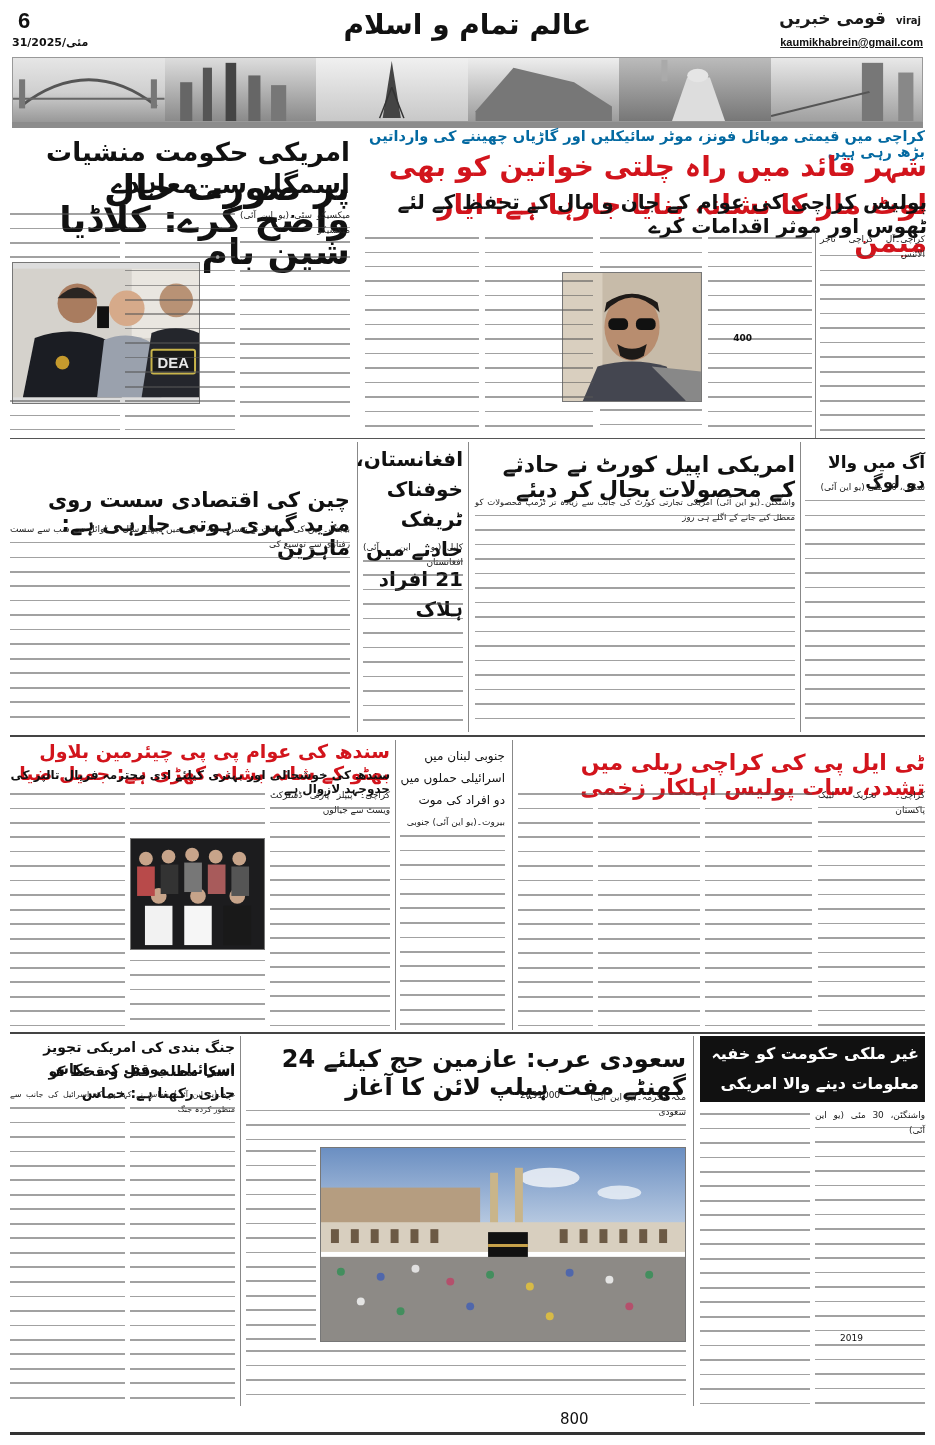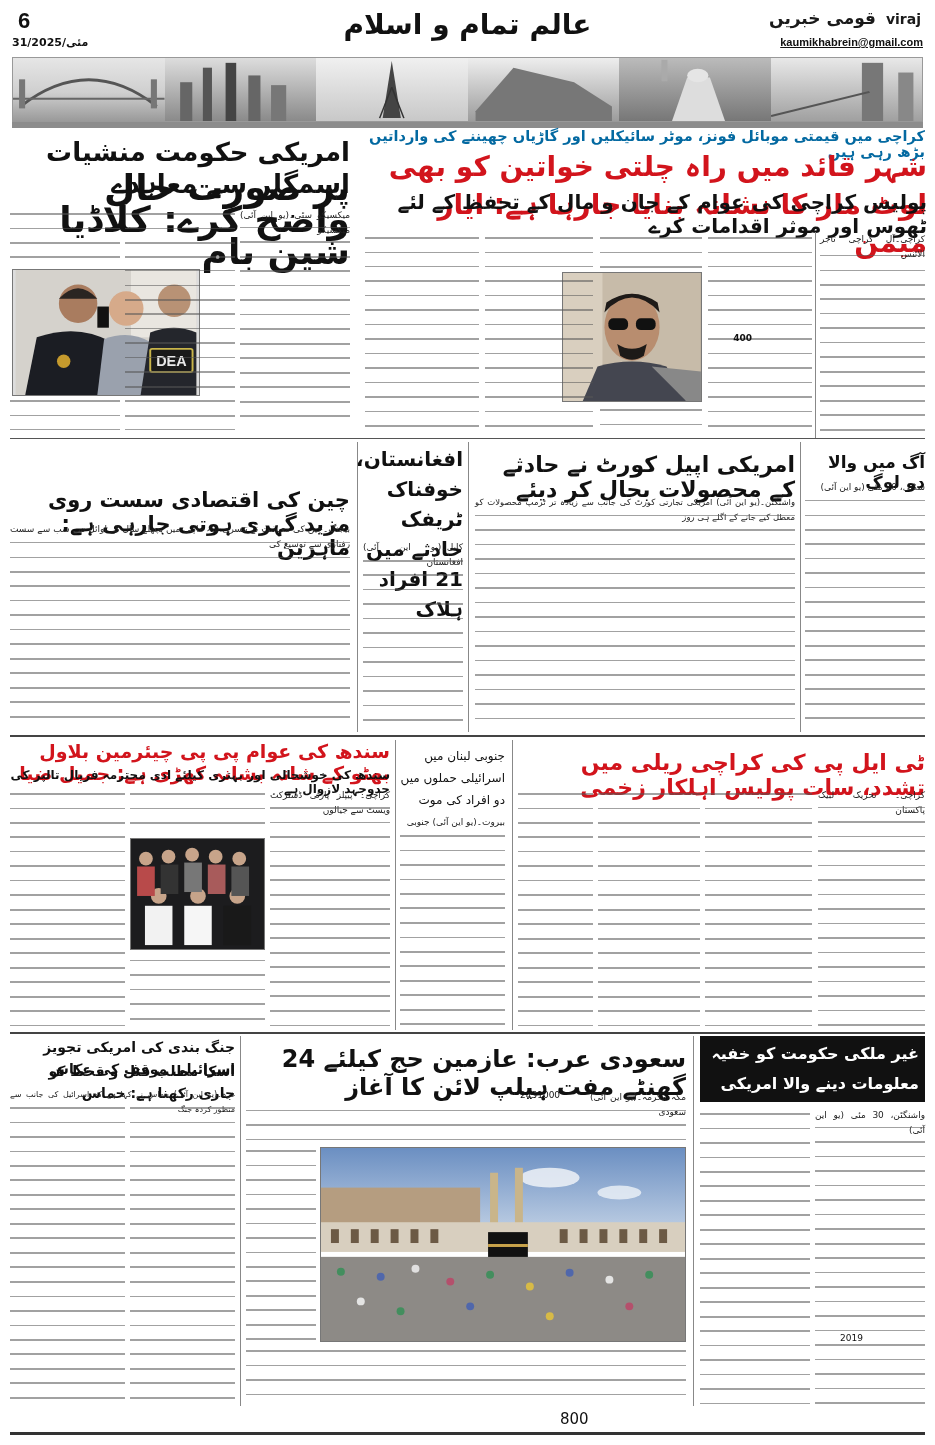--- a/index.html
+++ b/index.html
@@ -3,21 +3,21 @@
 <meta charset="utf-8">
 <style>
   * { box-sizing: border-box; margin: 0; padding: 0; }
   body { width: 935px; height: 1445px; background: #fff; font-family: "DejaVu Sans", sans-serif; color: #111; overflow: hidden; position: relative; }
   .abs { position: absolute; }
   .rtl { direction: rtl; text-align: right; }
   .masthead-page { left: 18px; top: 8px; font-size: 22px; font-weight: bold; font-family: "Liberation Sans", sans-serif; }
   .masthead-date { left: 12px; top: 36px; font-size: 11px; font-weight: bold; }
   .masthead-title { left: 0; width: 935px; top: 8px; text-align: center; font-size: 28px; font-weight: bold; }
   .masthead-logo { right: 14px; top: 8px; font-size: 17px; font-weight: bold; color: #1a1a1a; }
-  .masthead-logo .viraj { font-size: 14px; margin-left: 4px; margin-top: 47px; }
+  .masthead-logo .viraj { font-size: 10px; margin-left: 4px; margin-top: 47px; }
   .masthead-email { right: 12px; top: 36px; font-size: 11px; font-weight: bold; font-family: "Liberation Sans", sans-serif; text-decoration: underline; }
   .banner { left: 12px; top: 57px; width: 911px; height: 65px; border: 1px solid #999; display: flex; overflow: hidden; }
   .banner div { flex: 1; height: 100%; }
   .banner-bar { left: 12px; top: 122px; width: 911px; height: 6px; background: #8c8c8c; }
 
   .col-text { font-size: 9px; line-height: 14.5px; color: #222; text-align: justify; }
   .filler { background: repeating-linear-gradient(to bottom, transparent 0, transparent 5px, #555 5px, #555 6.5px, transparent 6.5px, transparent 14.5px); opacity: .55; }
   .rule-h { height: 2px; background: #444; }
   .rule-v { width: 1px; background: #888; }
 
@@ -110,21 +110,21 @@
 <div class="abs filler" style="left:600px;top:404px;width:102px;height:34px;"></div>
 <div class="abs filler" style="left:485px;top:232px;width:108px;height:206px;"></div>
 <div class="abs filler" style="left:365px;top:232px;width:114px;height:206px;"></div>
 
 <div class="abs rtl head-black" style="left:10px;top:136px;width:340px;font-size:26px;line-height:32px;">امریکی حکومت منشیات اسمگلر سے معاہدے</div>
 <div class="abs rtl head-black" style="left:10px;top:172px;width:340px;font-size:36px;line-height:32px;">پر صورت حال واضح کرے: کلاڈیا شین بام</div>
 <div class="abs rtl col-text" style="left:240px;top:208px;width:110px;">میکسیکو سٹی۔(یو این آئی) میکسیکو</div>
 <div class="abs filler" style="left:240px;top:222px;width:110px;height:208px;"></div>
 <div class="abs filler" style="left:125px;top:208px;width:110px;height:55px;"></div>
 <div class="abs filler" style="left:10px;top:208px;width:110px;height:55px;"></div>
-<div class="abs photo" style="left:12px;top:269px;width:188px;height:127px;background:#ddd;">
+<div class="abs photo" style="left:12px;top:262px;width:188px;height:142px;background:#ddd;">
   <svg width="100%" height="100%" viewBox="0 0 188 130">
       <rect width="188" height="130" fill="#d5d2cc"></rect>
       <rect x="120" y="0" width="68" height="70" fill="#e9e6e0"></rect>
       <circle cx="65" cy="35" r="20" fill="#a97c5f"></circle>
       <path d="M45 30 Q65 8 85 30" fill="#2a2522"></path>
       <path d="M10 130 L22 70 Q65 55 100 75 L110 130Z" fill="#1b1d23"></path>
       <circle cx="50" cy="95" r="7" fill="#c59a2d"></circle>
       <circle cx="115" cy="40" r="18" fill="#d6aa8a"></circle>
       <path d="M85 130 L92 72 Q118 62 140 75 L150 130Z" fill="#9aa1ad"></path>
       <circle cx="165" cy="32" r="17" fill="#b89275"></circle>

